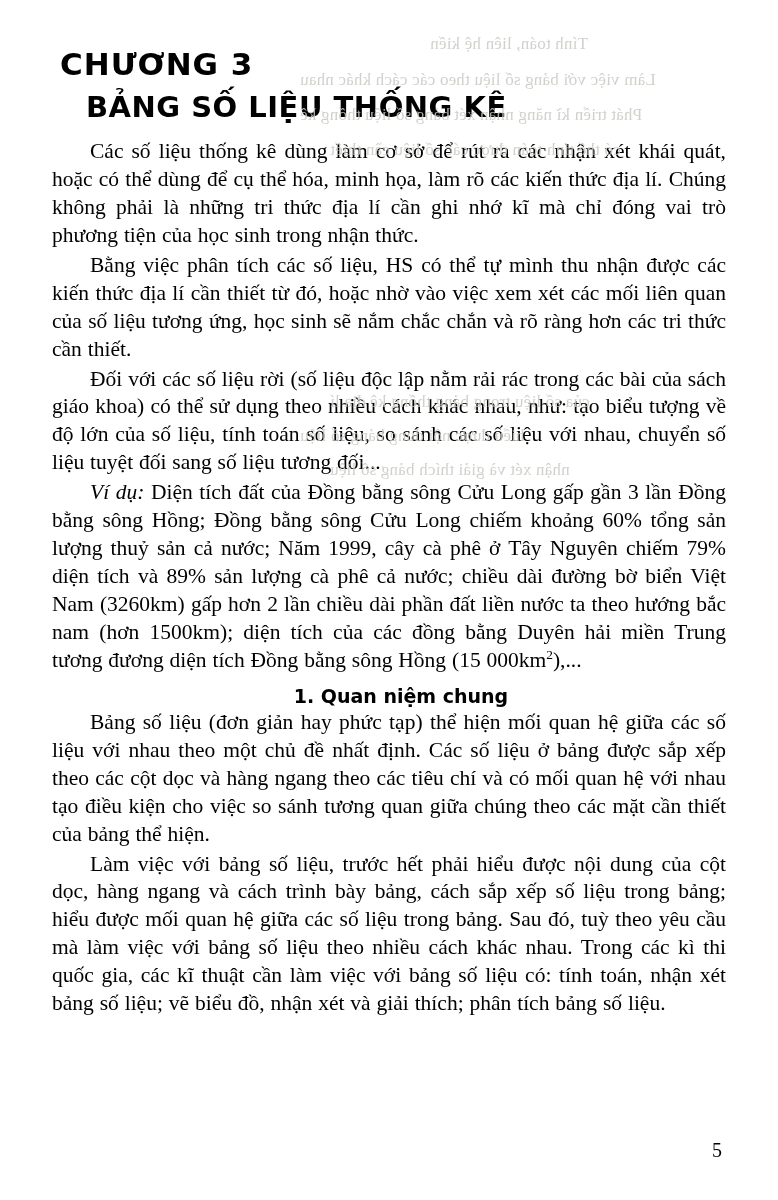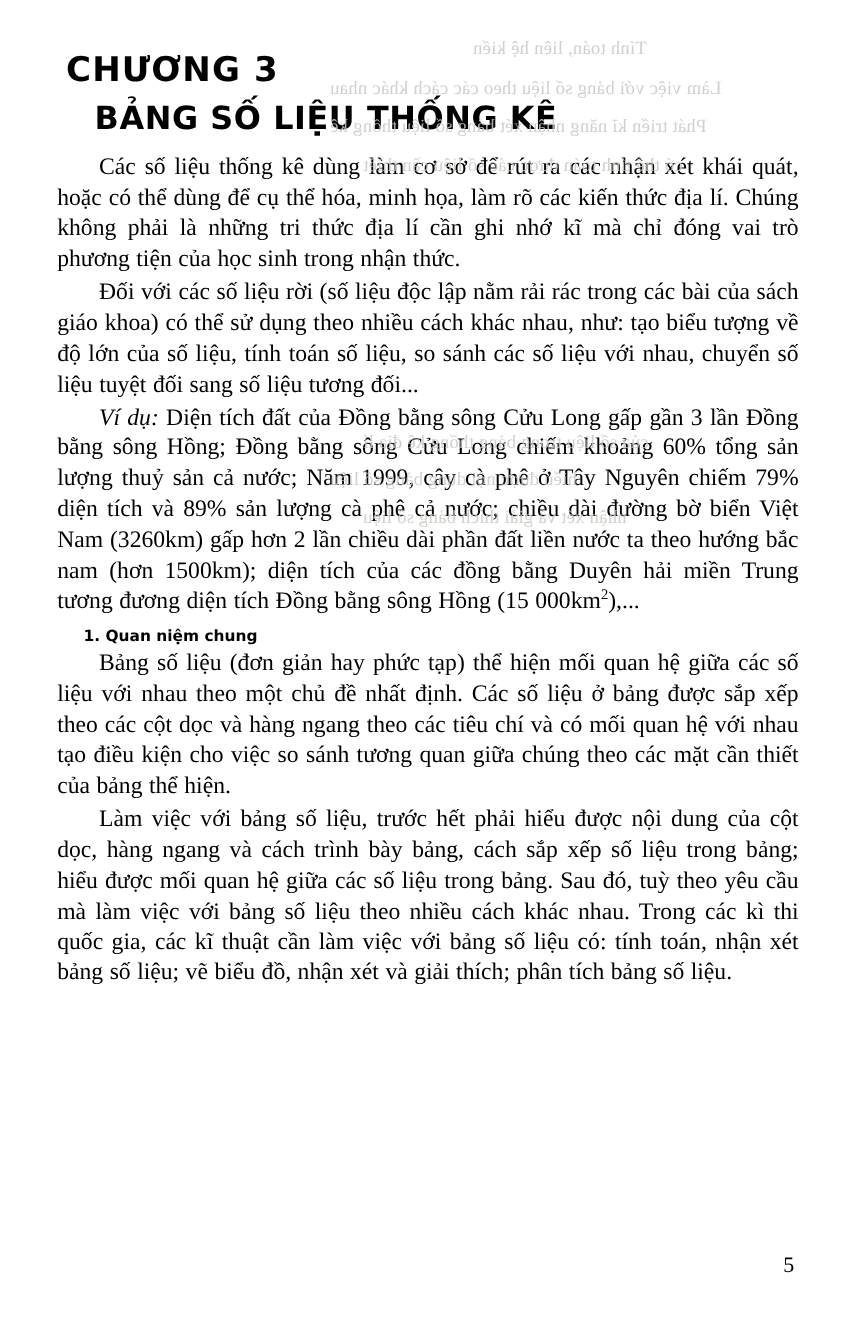--- a/index.html
+++ b/index.html
@@ -54,22 +54,23 @@
   h2.section {
     font-family: "DejaVu Sans", sans-serif;
     font-weight: bold;
     font-size: 19.5px;
     margin: 14px 0 4px 0;
     letter-spacing: 0px;
   }
   h3.subsection {
     font-family: "DejaVu Sans", sans-serif;
     font-weight: bold;
-    font-size: 14px;
+    font-size: 19px;
     margin: 10px 0 2px 24px;
+    text-align: center;
   }
   p.para {
     font-size: 21.5px;
     line-height: 1.30;
     margin: 2px 0 2px 0;
     text-align: justify;
     text-indent: 38px;
     word-spacing: .5px;
   }
   .italic { font-style: italic; }
@@ -92,20 +93,21 @@
   <div class="bleed" style="left:300px; top:105px;">Phát triển kĩ năng nhận xét bảng số liệu thống kê</div>
   <div class="bleed" style="left:330px; top:140px;">có thể tính toán được các số liệu cần thiết</div>
   <div class="bleed" style="left:330px; top:392px;">của số liệu trong bảng thống kê địa lí</div>
   <div class="bleed" style="left:300px; top:426px;">hiểu được nội dung bảng số liệu</div>
   <div class="bleed" style="left:330px; top:460px;">nhận xét và giải thích bảng số liệu</div>
 
   <div class="chapter-title">CHƯƠNG 3</div>
   <div class="doc-title">BẢNG SỐ LIỆU THỐNG KÊ</div>
 
   <p class="para">Các số liệu thống kê dùng làm cơ sở để rút ra các nhận xét khái quát, hoặc có thể dùng để cụ thể hóa, minh họa, làm rõ các kiến thức địa lí. Chúng không phải là những tri thức địa lí cần ghi nhớ kĩ mà chỉ đóng vai trò phương tiện của học sinh trong nhận thức.</p>
+  <p class="para">Bằng việc phân tích các số liệu, HS có thể tự mình thu nhận được các kiến thức địa lí cần thiết từ đó, hoặc nhờ vào việc xem xét các mối liên quan của số liệu tương ứng, học sinh sẽ nắm chắc chắn và rõ ràng hơn các tri thức cần thiết.</p>
 
   <p class="para">Đối với các số liệu rời (số liệu độc lập nằm rải rác trong các bài của sách giáo khoa) có thể sử dụng theo nhiều cách khác nhau, như: tạo biểu tượng về độ lớn của số liệu, tính toán số liệu, so sánh các số liệu với nhau, chuyển số liệu tuyệt đối sang số liệu tương đối...</p>
   <p class="para"><span class="italic">Ví dụ:</span><span> Diện tích đất của Đồng bằng sông Cửu Long gấp gần 3 lần Đồng bằng sông Hồng; Đồng bằng sông Cửu Long chiếm khoảng 60% tổng sản lượng thuỷ sản cả nước; Năm 1999, cây cà phê ở Tây Nguyên chiếm 79% diện tích và 89% sản lượng cà phê cả nước; chiều dài đường bờ biển Việt Nam (3260km) gấp hơn 2 lần chiều dài phần đất liền nước ta theo hướng bắc nam (hơn 1500km); diện tích của các đồng bằng Duyên hải miền Trung tương đương diện tích Đồng bằng sông Hồng (15 000km</span><sup>2</sup><span>),...</span></p>
 
   <h3 class="subsection">1. Quan niệm chung</h3>
   <p class="para">Bảng số liệu (đơn giản hay phức tạp) thể hiện mối quan hệ giữa các số liệu với nhau theo một chủ đề nhất định. Các số liệu ở bảng được sắp xếp theo các cột dọc và hàng ngang theo các tiêu chí và có mối quan hệ với nhau tạo điều kiện cho việc so sánh tương quan giữa chúng theo các mặt cần thiết của bảng thể hiện.</p>
   <p class="para">Làm việc với bảng số liệu, trước hết phải hiểu được nội dung của cột dọc, hàng ngang và cách trình bày bảng, cách sắp xếp số liệu trong bảng; hiểu được mối quan hệ giữa các số liệu trong bảng. Sau đó, tuỳ theo yêu cầu mà làm việc với bảng số liệu theo nhiều cách khác nhau. Trong các kì thi quốc gia, các kĩ thuật cần làm việc với bảng số liệu có: tính toán, nhận xét bảng số liệu; vẽ biểu đồ, nhận xét và giải thích; phân tích bảng số liệu.</p>
 
   <div class="page-number">5</div>
 </div>

